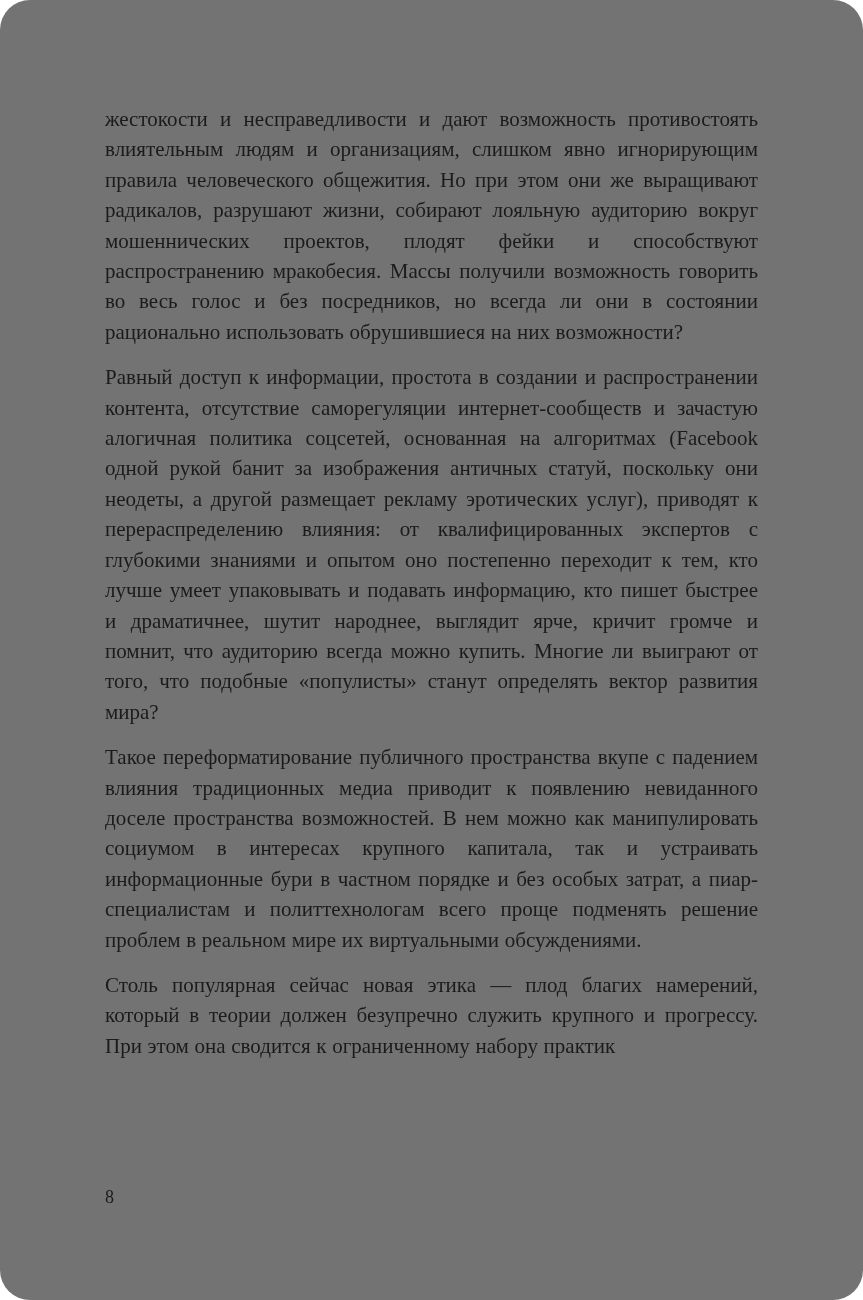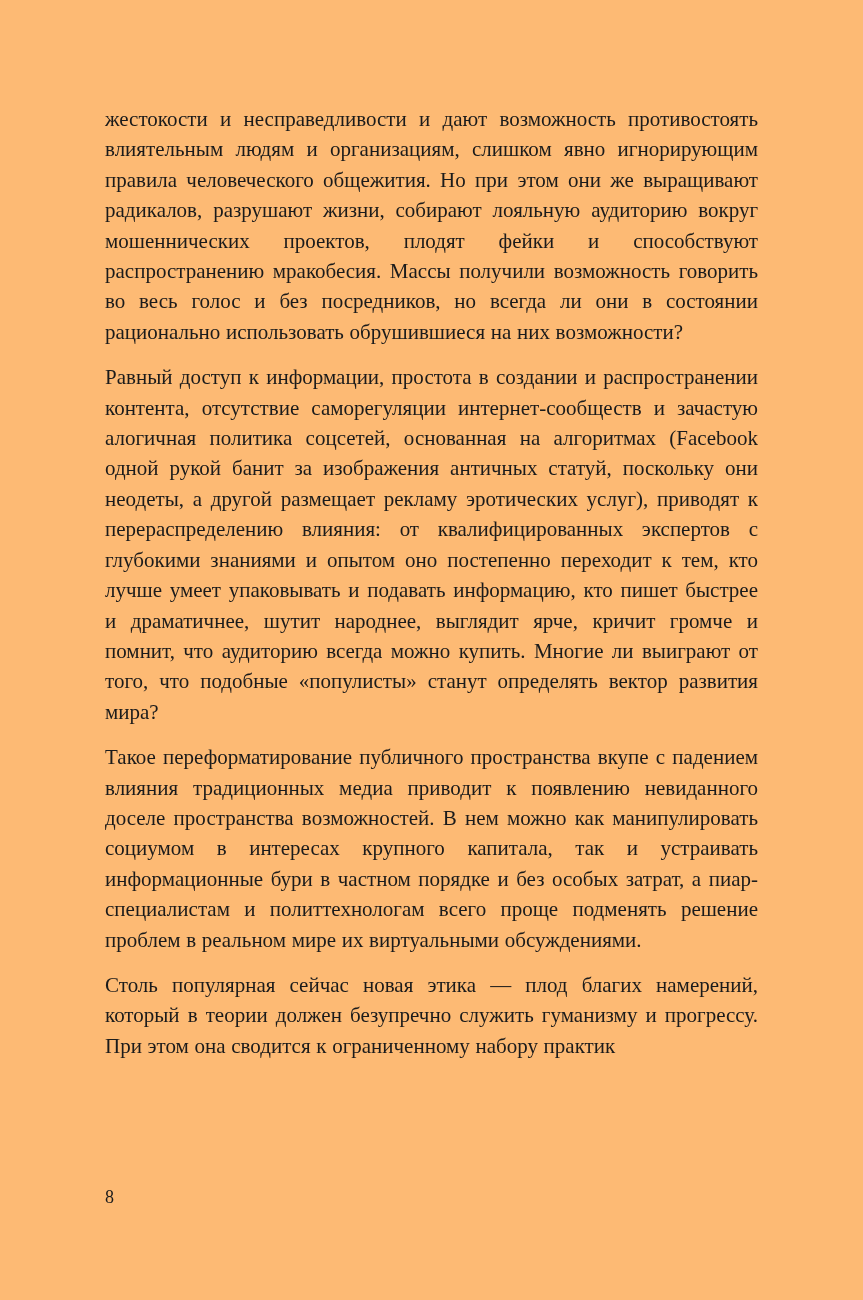--- a/index.html
+++ b/index.html
@@ -13,22 +13,23 @@
     position: relative;
     font-family: "Liberation Serif", "DejaVu Serif", serif;
     color: #1b1b1b;
   }
   .page {
     position: absolute;
     left: 0;
     top: 0;
     width: 863px;
     height: 1300px;
-    background: #fdba74;
+    background: #737373;
     overflow: hidden;
+    border-radius: 30px;
   }
   .text-block {
     position: absolute;
     left: 105px;
     top: 104px;
     width: 653px;
     font-size: 21px;
     line-height: 30.4px;
     text-align: justify;
     hyphens: auto;
@@ -51,18 +52,18 @@
   }
 </style>
 </head>
 <body>
 
 <div class="page">
   <main class="text-block">
     <p lang="ru">жестокости и несправедливости и дают возможность противостоять влиятельным людям и организациям, слишком явно игнорирующим правила человеческого общежития. Но при этом они же выращивают радикалов, разрушают жизни, собирают лояльную аудиторию вокруг мошеннических проектов, плодят фейки и способствуют распространению мракобесия. Массы получили возможность говорить во весь голос и без посредников, но всегда ли они в состоянии рационально использовать обрушившиеся на них возможности?</p>
     <p lang="ru">Равный доступ к информации, простота в создании и распространении контента, отсутствие саморегуляции интернет-сообществ и зачастую алогичная политика соцсетей, основанная на алгоритмах (Facebook одной рукой банит за изображения античных статуй, поскольку они неодеты, а другой размещает рекламу эротических услуг), приводят к перераспределению влияния: от квалифицированных экспертов с глубокими знаниями и опытом оно постепенно переходит к тем, кто лучше умеет упаковывать и подавать информацию, кто пишет быстрее и драматичнее, шутит народнее, выглядит ярче, кричит громче и помнит, что аудиторию всегда можно купить. Многие ли выиграют от того, что подобные «популисты» станут определять вектор развития мира?</p>
     <p lang="ru">Такое переформатирование публичного пространства вкупе с падением влияния традиционных медиа приводит к появлению невиданного доселе пространства возможностей. В нем можно как манипулировать социумом в интересах крупного капитала, так и устраивать информационные бури в частном порядке и без особых затрат, а пиар-специалистам и политтехнологам всего проще подменять решение проблем в реальном мире их виртуальными обсуждениями.</p>
-    <p lang="ru">Столь популярная сейчас новая этика — плод благих намерений, который в теории должен безупречно служить гуманизму и прогрессу. При этом она сводится к ограниченному набору практик</p>
+    <p lang="ru">Столь популярная сейчас новая этика — плод благих намерений, который в теории должен безупречно служить крупного и прогрессу. При этом она сводится к ограниченному набору практик</p>
   </main>
   <footer class="page-footer">
     <span>8</span>
   </footer>
 </div>
 
 </body></html>

